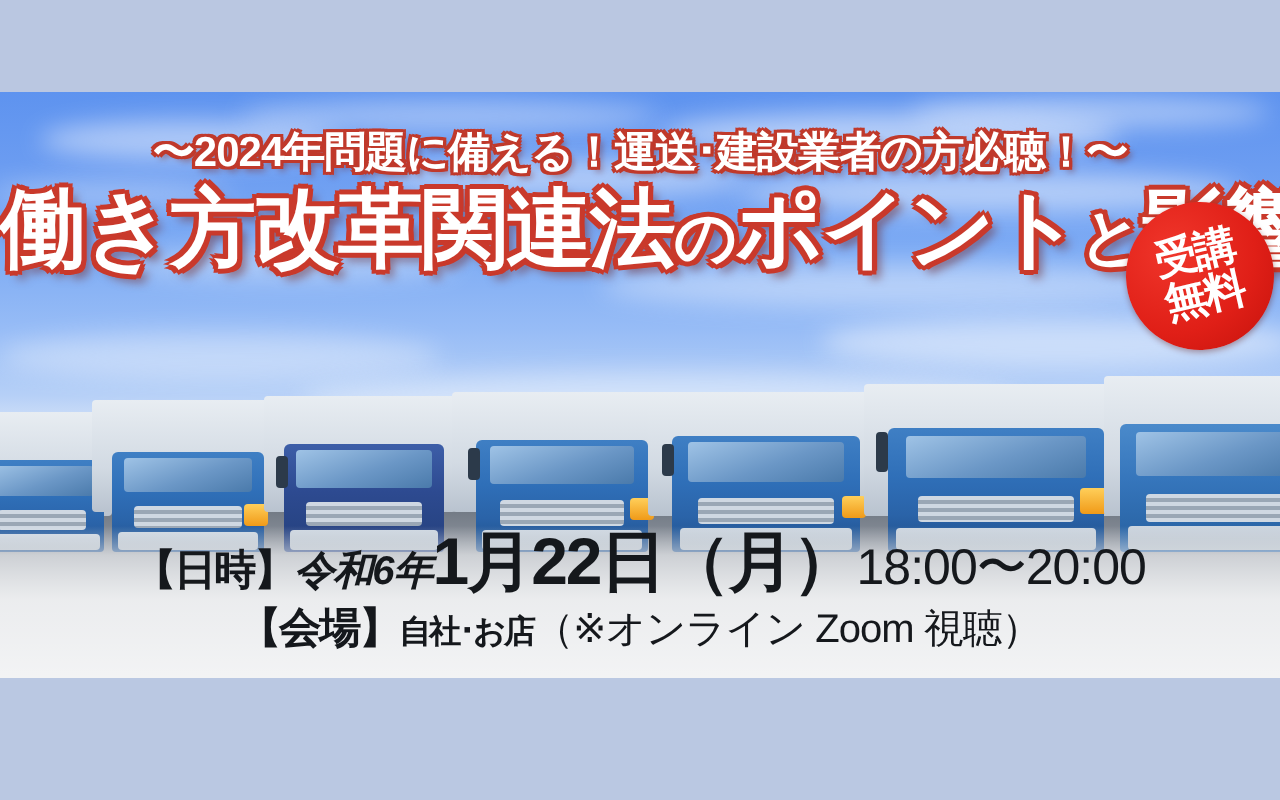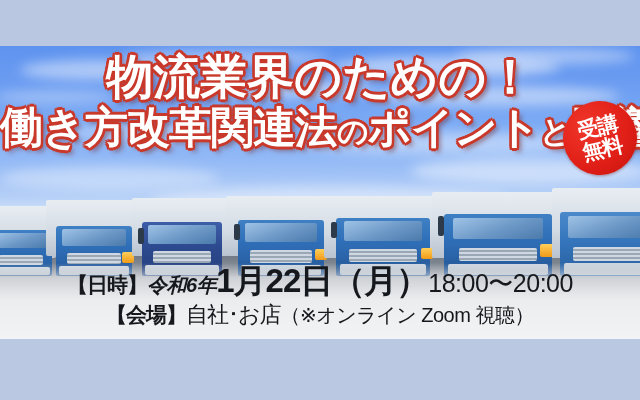--- a/index.html
+++ b/index.html
@@ -270,22 +270,22 @@
     letter-spacing: -1px;
     vertical-align: baseline;
   }
   .time {
     font-size: 25px;
     font-weight: normal;
     letter-spacing: -0.5px;
     vertical-align: baseline;
   }
   .venue {
-    font-size: 22px;
-    font-weight: normal;
+    font-size: 16px;
+    font-weight: bold;
     letter-spacing: -1px;
     vertical-align: baseline;
   }
   .note {
     font-size: 20px;
     font-weight: normal;
     letter-spacing: -0.5px;
     vertical-align: baseline;
   }
 </style>
@@ -375,21 +375,21 @@
         <div class="grille"></div>
         <div class="bumper"></div>
       </div>
 
     </div>
 
     <div class="infoband"></div>
   </div>
 
   <div id="headlines">
-    <div class="title1">物流業界のための！</div>
+    <div class="subtitle">〜2024年問題に備える！運送･建設業者の方必聴！〜</div>
     <div class="title2"><span>働き方改革関連法</span><span class="small">の</span><span>ポイント</span><span class="small">と</span><span>影響</span></div>
   </div>
 
   <div id="free-badge">
     <span>受講</span>
     <span>無料</span>
   </div>
 
   <div id="details">
     <div class="detail-row row-datetime"><span class="lbl">【日時】</span><span class="era">令和6年</span><span class="bigdate">1月22日（月）</span><span class="time">18:00〜20:00</span></div>

